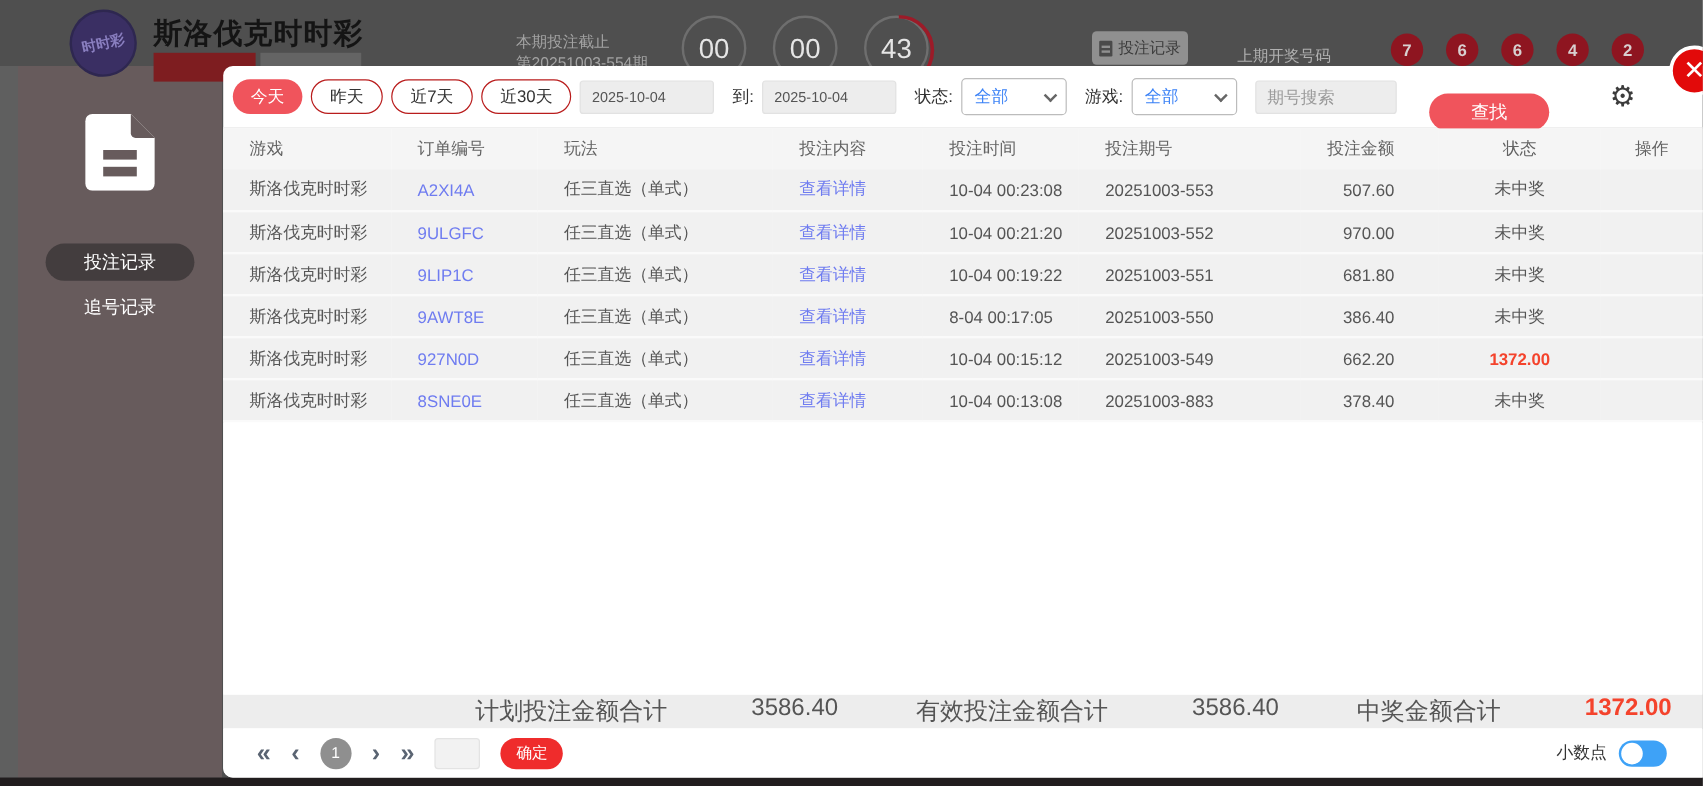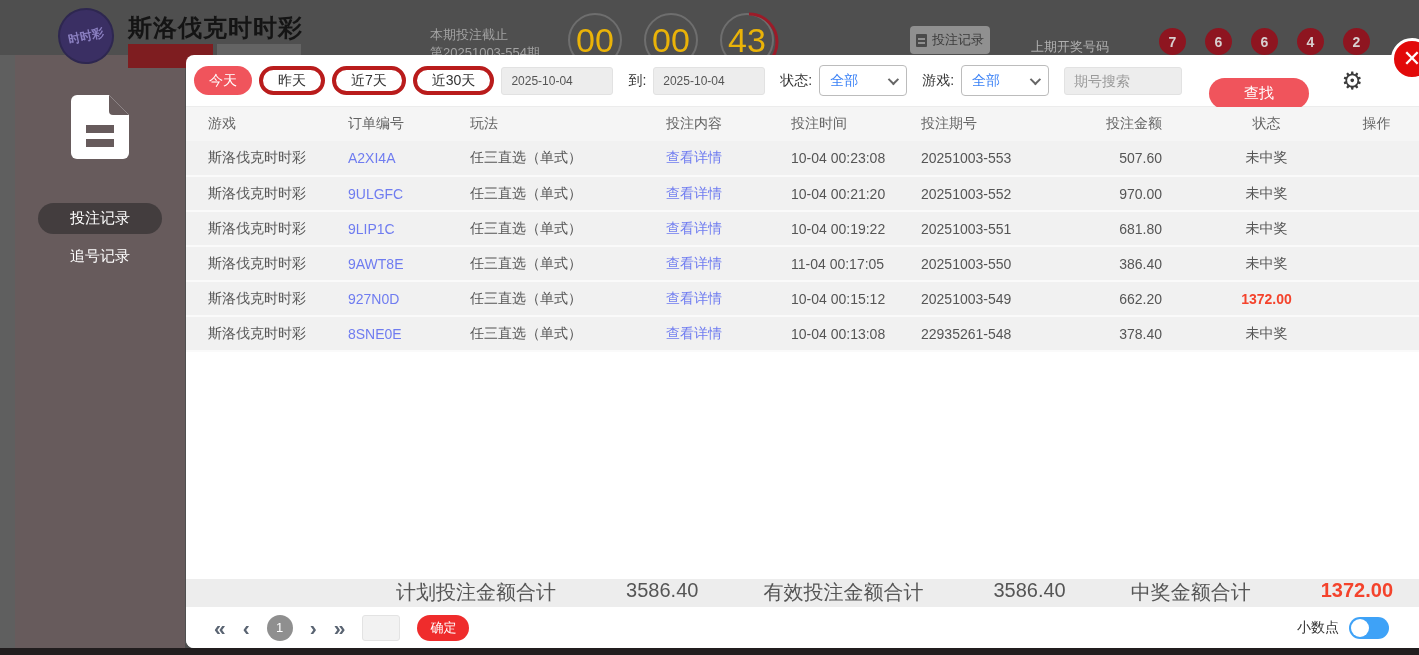--- a/index.html
+++ b/index.html
@@ -14,21 +14,21 @@
   .hdr { position:absolute; z-index:2; }
   .logo { left:58px; top:8px; width:56px; height:56px; border-radius:50%; background:#3a2f63;
           color:#8a7fc0; font-size:12px; font-weight:bold; display:flex; align-items:center; justify-content:center;
           transform:rotate(-12deg); border:2px solid #2e2750; }
   .page-title { left:128px; top:12px; font-size:24px; font-weight:bold; color:#141414; letter-spacing:1px; }
   .tab-red  { left:128px; top:44px; width:85px; height:24px; background:#7e1d20; }
   .tab-gray { left:217px; top:44px; width:84px; height:24px; background:#646464; }
   .deadline { left:430px; top:26px; font-size:13px; color:#a3a3a3; line-height:18px; }
   .cd-wrap { left:568px; top:13px; display:flex; gap:22px; }
   .cd { width:54px; height:54px; border:2px solid #6e6e6e; border-radius:50%; display:flex; align-items:center;
-        justify-content:center; font-size:34px; color:#eab308; position:relative; }
+        justify-content:center; font-size:23px; color:#e5e5e5; position:relative; }
   .cd svg { position:absolute; left:-5px; top:-5px; }
   .bet-rec-btn { left:910px; top:26px; width:80px; height:28px; background:#909090; border-radius:4px;
                  display:flex; align-items:center; justify-content:center; gap:5px; font-size:13px; color:#3b3b3b; }
   .doc-mini { width:11px; height:13px; background:#4a4a4a; border-radius:1px; position:relative; }
   .doc-mini::after { content:""; position:absolute; left:2px; top:4px; width:7px; height:2px;
                      background:#909090; box-shadow:0 4px 0 #909090; }
   .last-draw-label { left:1002px; top:38px; font-size:13px; color:#b0b0b0;margin-left:29px; }
   .balls { left:1159px; top:28px; display:flex; gap:19px; }
   .ball { width:27px; height:27px; border-radius:50%; background:#8e1520; color:#d8d0d0; font-size:14px;
           font-weight:bold; display:flex; align-items:center; justify-content:center; }
@@ -45,21 +45,21 @@
   .modal { position:absolute; left:186px; top:55px; width:1233px; height:593px; background:#fff; z-index:5;
            border-radius:8px 0 0 8px; display:flex; flex-direction:column; }
   .close-btn { position:absolute; right:-14px; top:-17px; width:42px; height:42px; border-radius:50%;
                background:#e20a0a; border:3px solid #fff; color:#fff; font-size:22px; font-weight:bold;
                display:flex; align-items:center; justify-content:center; z-index:9; cursor:pointer; }
 
   .filter-bar { height:52px; display:flex; align-items:center; padding:0 8px; gap:7px; font-size:14px;
                 color:#333; border-bottom:1px solid #ececec; flex-shrink:0; }
   .pill { height:29px; padding:0 15px; border-radius:15px; display:flex; align-items:center; cursor:pointer; }
   .pill.active { background:#f0545c; color:#fff; }
-  .pill.outline { background:#fff; border:4px solid #b91c1c; color:#333; }
+  .pill.outline { background:#fff; border:1px solid #b91c1c; color:#333; }
   .date-input { width:112px; height:28px; background:#ededed; border:1px solid #e2e2e2; border-radius:3px;
                 color:#555; font-size:12px; padding-left:9px; font-family:inherit; }
   .flt-label { margin-left:8px; }
   .select { width:88px; height:31px; border:1px solid #bcbcbc; border-radius:4px; background:#fff; display:flex;
             align-items:center; justify-content:space-between; padding:0 10px; color:#3b82f6; cursor:pointer; }
   .chev { width:8px; height:8px; border-right:2px solid #666; border-bottom:2px solid #666;
           transform:rotate(45deg) translateY(-2px); }
   .issue-input { width:118px; height:28px; background:#ededed; border:1px solid #e2e2e2; border-radius:3px;
                  color:#555; font-size:14px; padding-left:9px; font-family:inherit; margin-left:8px; }
   .issue-input::placeholder { color:#9a9a9a; }
@@ -235,21 +235,21 @@
       <td class="r">681.80</td>
       <td class="c">未中奖</td>
       <td class="c"></td>
     </tr>
 
     <tr>
       <td>斯洛伐克时时彩</td>
       <td class="link">9AWT8E</td>
       <td>任三直选（单式）</td>
       <td class="link">查看详情</td>
-      <td>11-04 00:17:05</td>
+      <td>8-04 00:17:05</td>
       <td>20251003-550</td>
       <td class="r">386.40</td>
       <td class="c">未中奖</td>
       <td class="c"></td>
     </tr>
 
     <tr>
       <td>斯洛伐克时时彩</td>
       <td class="link">927N0D</td>
       <td>任三直选（单式）</td>
@@ -260,21 +260,21 @@
       <td class="c win">1372.00</td>
       <td class="c"></td>
     </tr>
 
     <tr>
       <td>斯洛伐克时时彩</td>
       <td class="link">8SNE0E</td>
       <td>任三直选（单式）</td>
       <td class="link">查看详情</td>
       <td>10-04 00:13:08</td>
-      <td>22935261-548</td>
+      <td>20251003-883</td>
       <td class="r">378.40</td>
       <td class="c">未中奖</td>
       <td class="c"></td>
     </tr>
   </tbody>
   </table>
 
   <div class="spacer"></div>
 
   <div class="summary-bar">

